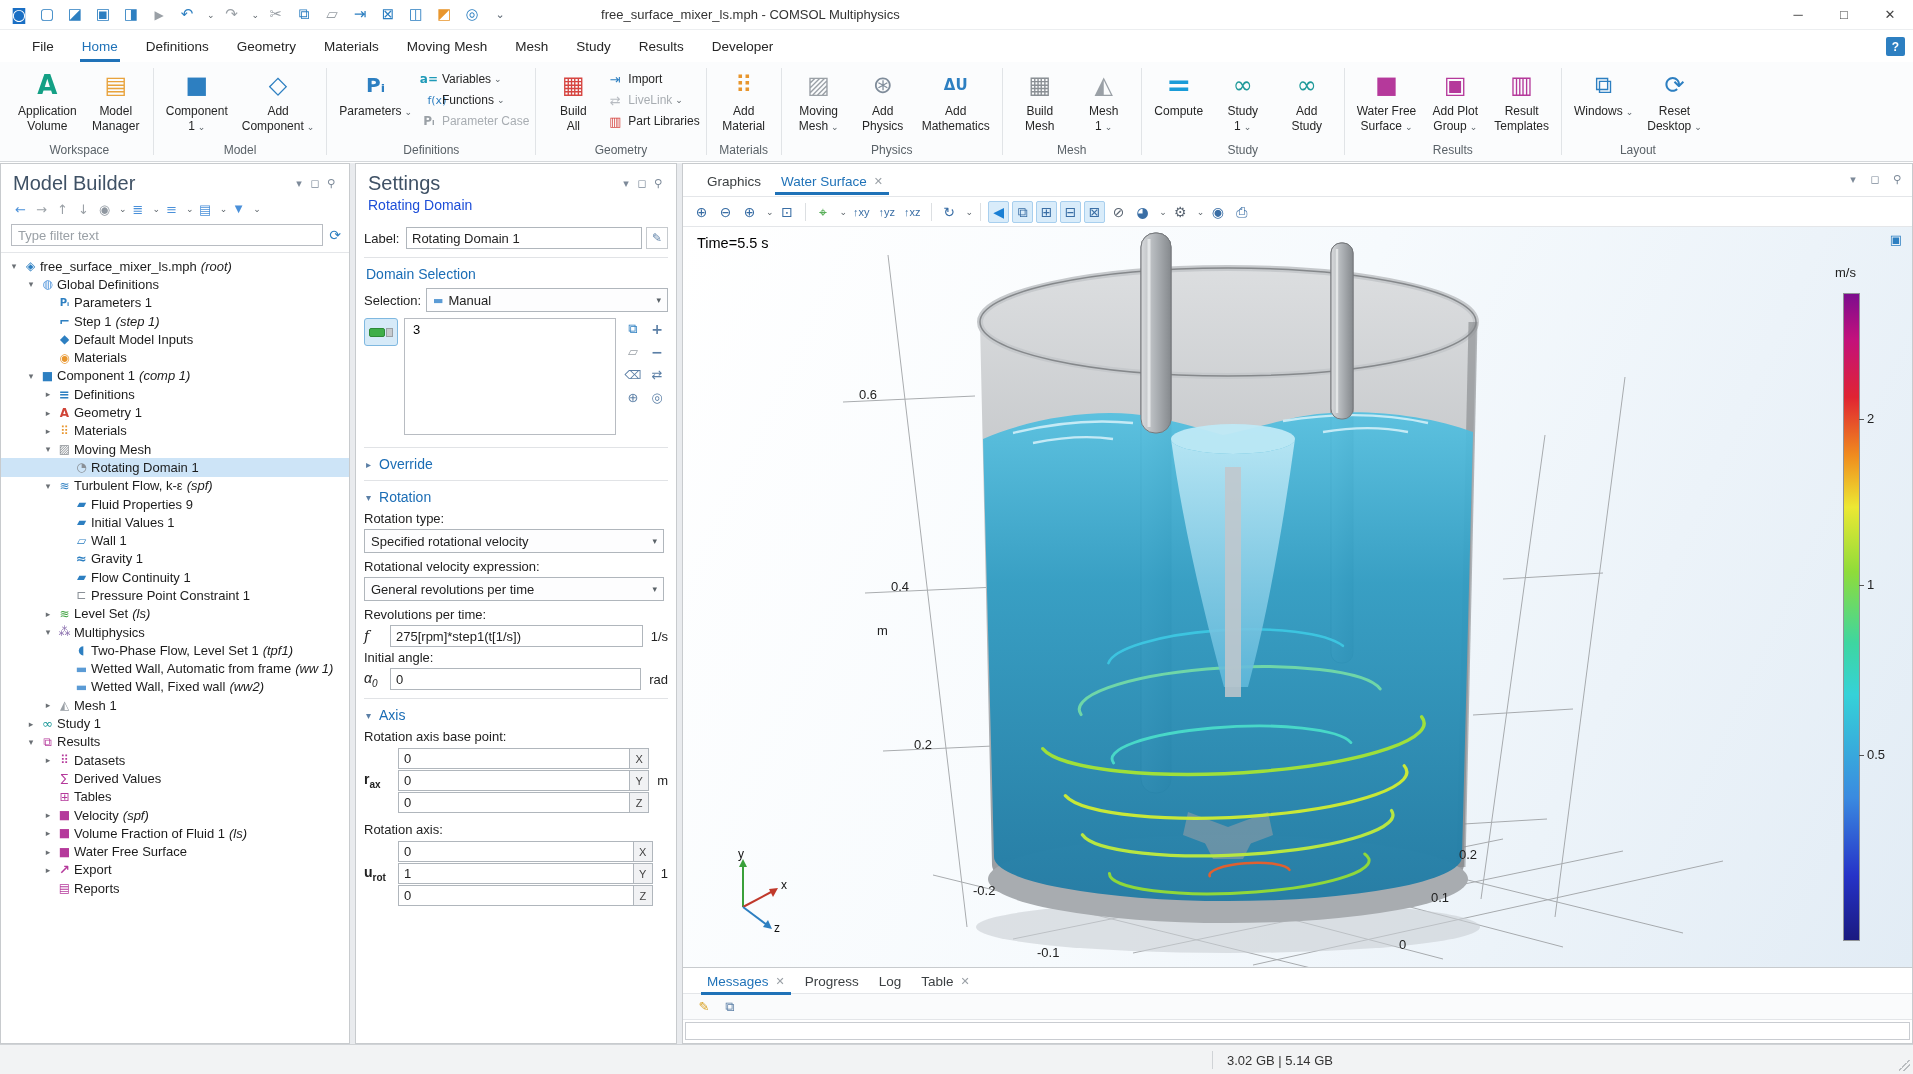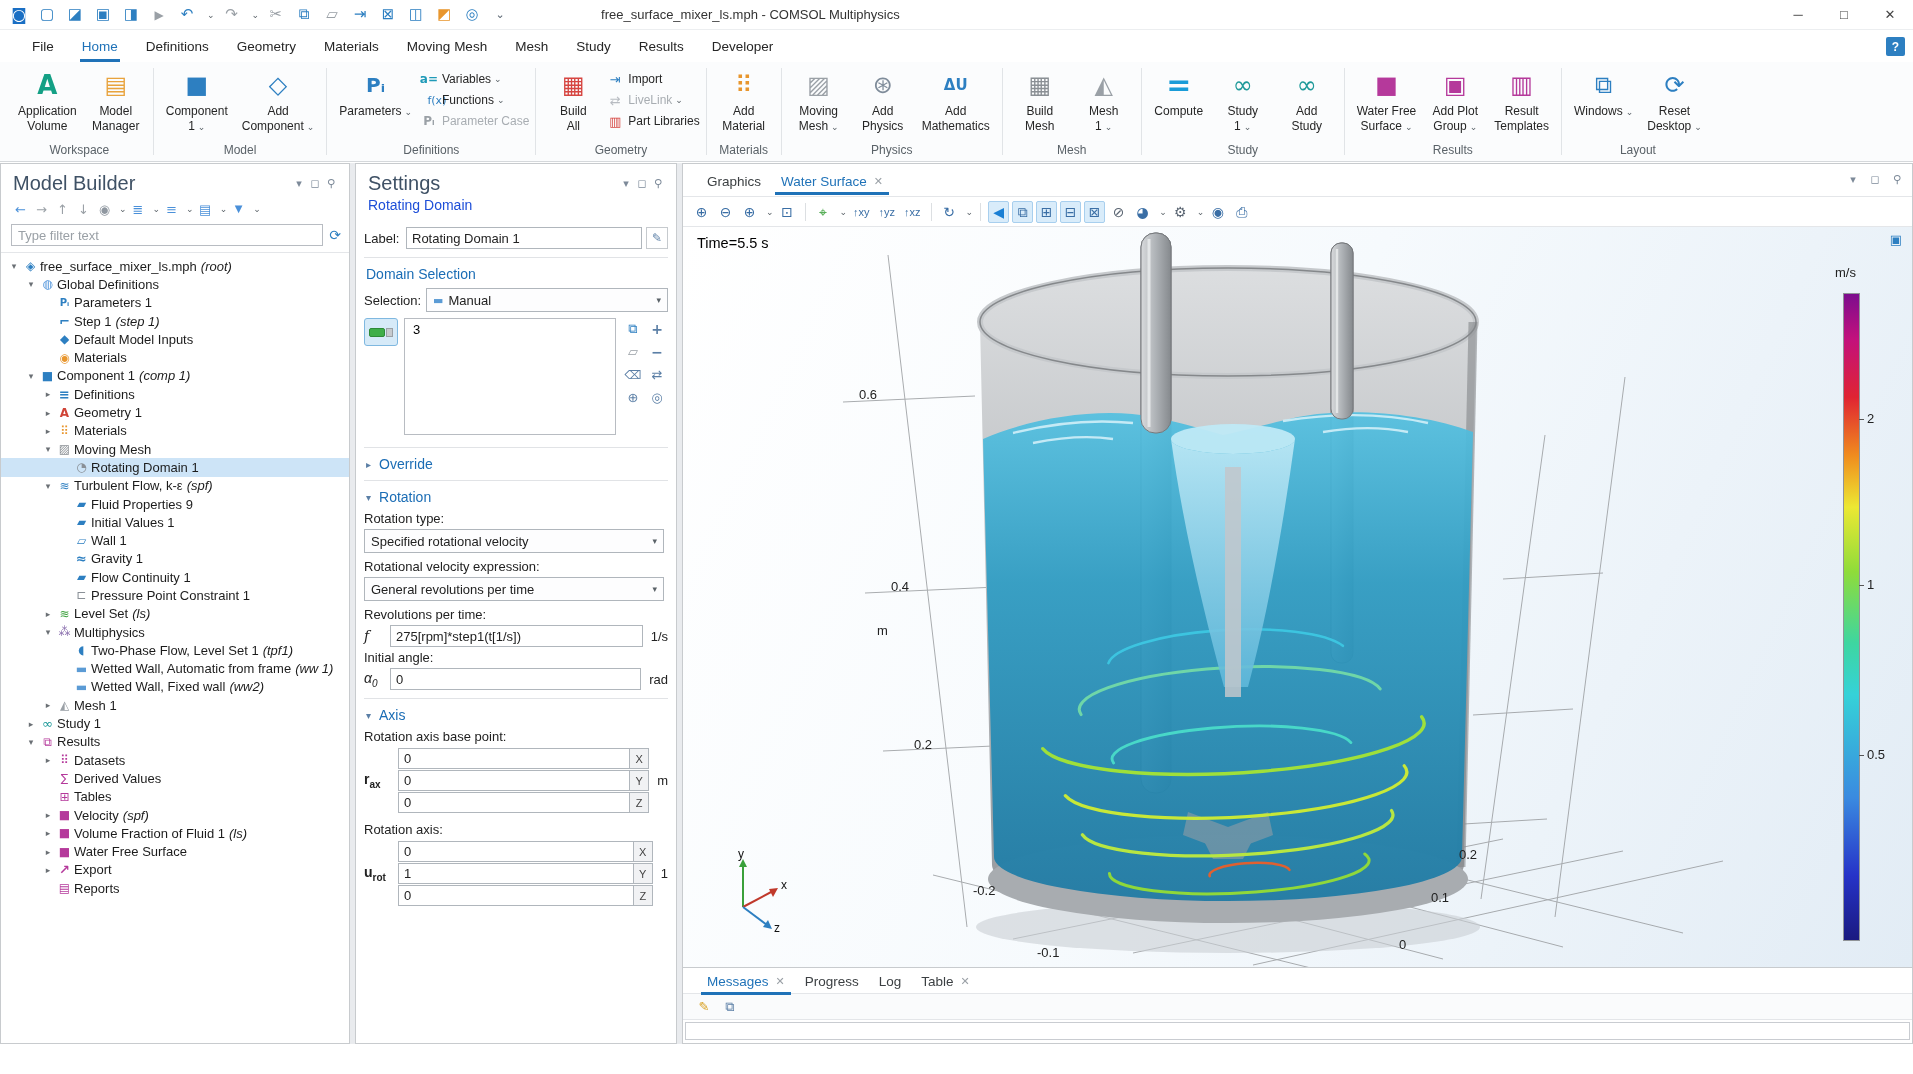--- a/index.html
+++ b/index.html
@@ -870,14 +870,18 @@
           </div>
       <div id="msg-toolbar">
             <span class="icn" style="color: rgb(216, 160, 32); font-size: 13px;">✎</span>
             <span class="icn" style="color: rgb(91, 127, 166); font-size: 13px;">⧉</span>
           </div>
       <div id="msg-line"></div>
     </div>
   </div>
 </div>
 
-
+<div id="statusbar">
+  <div id="status-mem">3.02 GB | 5.14 GB</div>
+  <div id="grip"></div>
 </div>
 
+</div>
+
 </body></html>

